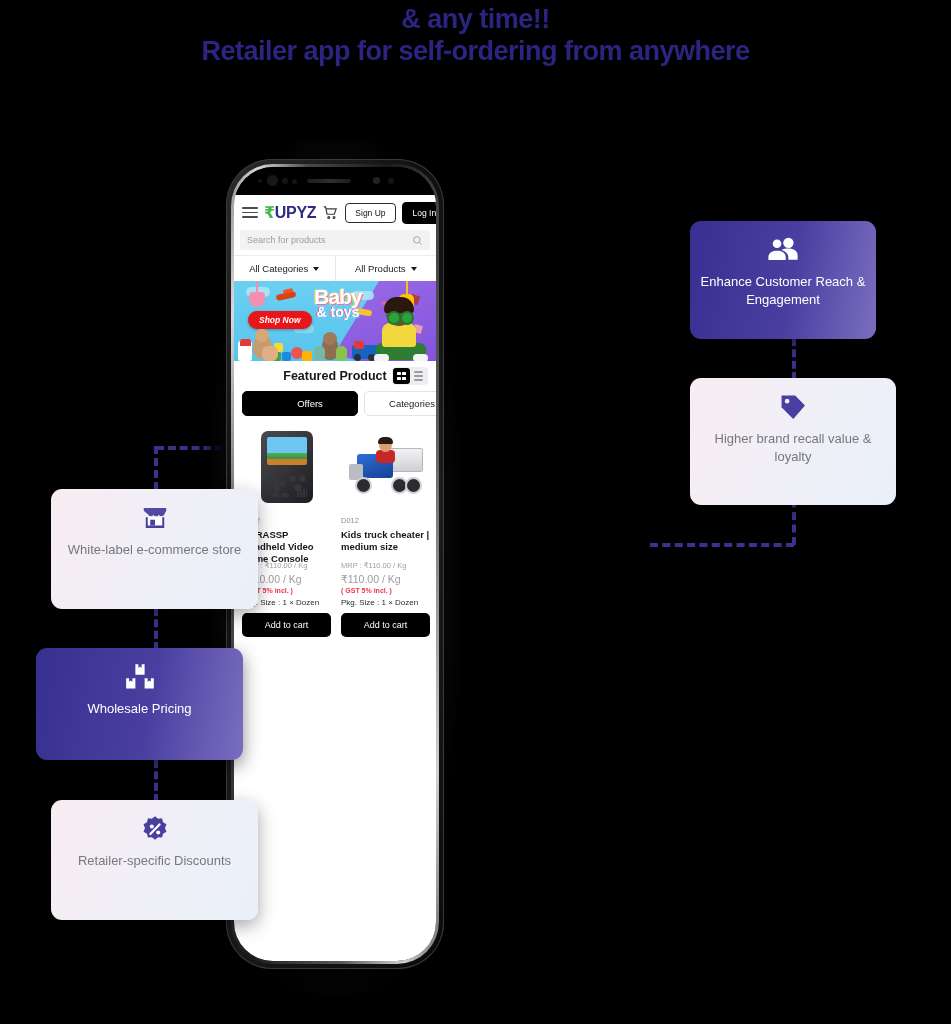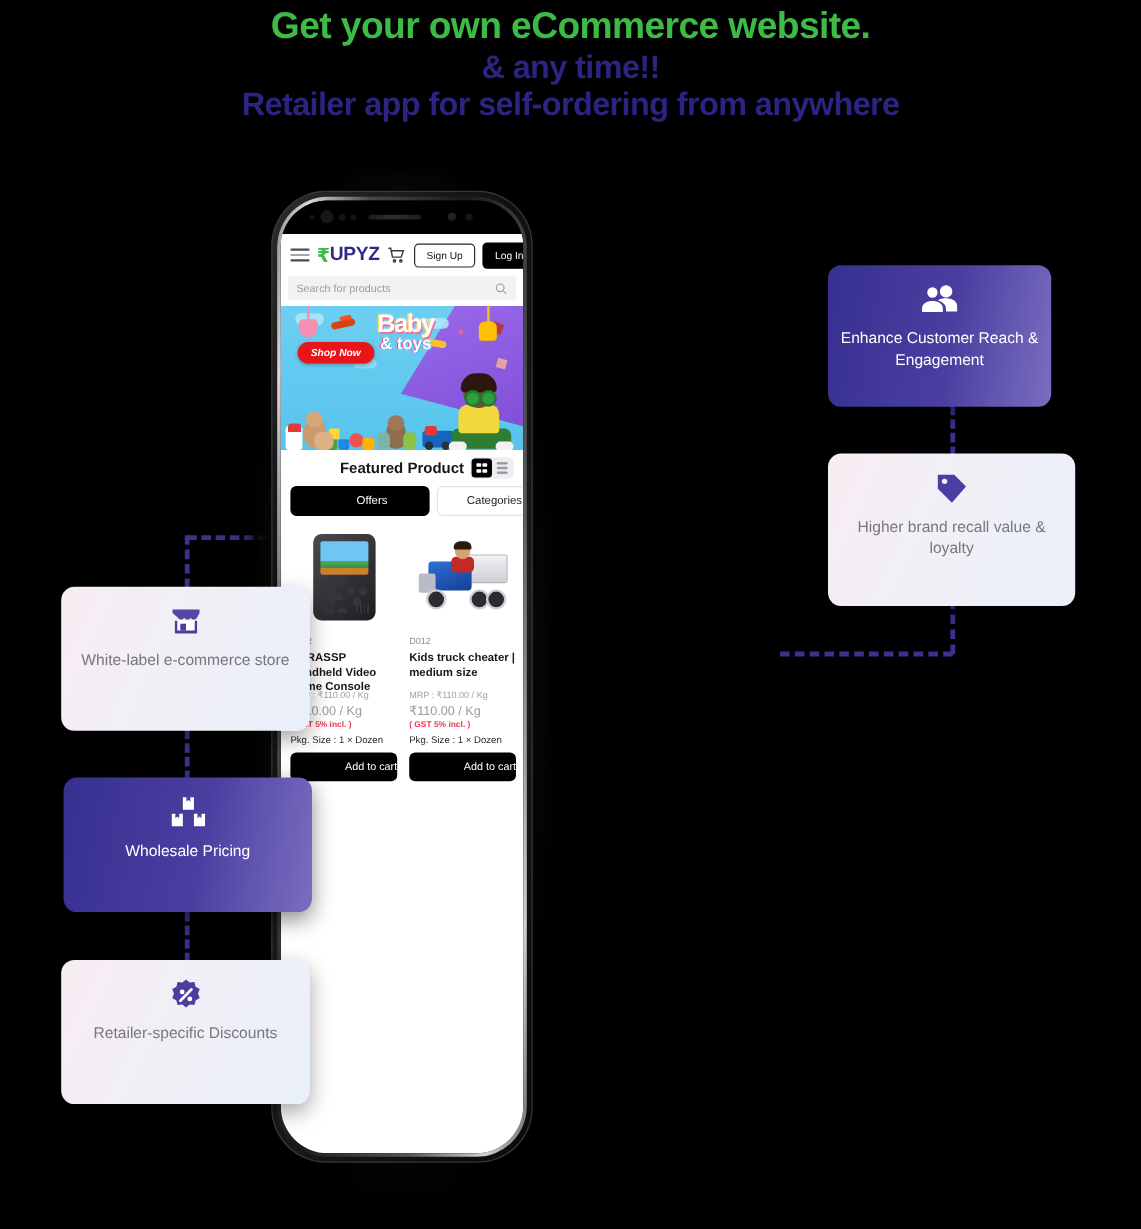--- a/index.html
+++ b/index.html
@@ -58,21 +58,21 @@
   .search-box span{font-size:9px;color:#9b9ba1;flex:1;}
   
   .cat-row{display:flex;height:25px;border-top:1px solid #ececee;background:#fff;}
   .cat{flex:1;display:flex;align-items:center;justify-content:center;gap:5px;
        font-size:9.5px;color:#18181b;font-weight:500;}
   .cat + .cat{border-left:1px solid #e8e8ea;}
   .chev{width:0;height:0;border-left:3.5px solid transparent;border-right:3.5px solid transparent;
         border-top:4px solid #18181b;}
 
   
-  .banner{position:relative;height:120px;background:#3b82f6;overflow:hidden;padding-left:16px;}
+  .banner{position:relative;height:80px;background:#3b82f6;overflow:hidden;padding-left:16px;}
   .bn-sky{position:absolute;inset:0;background:linear-gradient(180deg,#6CCFF2 0%,#57C4EC 100%);}
   .bn-wedge{position:absolute;right:-14px;top:-6px;width:116px;height:110px;
      background:linear-gradient(160deg,#9A6BE8,#7E4FD8);
      clip-path:polygon(42% 0,100% 0,100% 100%,0 72%);}
   .cloud{position:absolute;background:#b2e6f8;border-radius:12px;opacity:.85;}
   .bn-title{position:absolute;left:72px;top:6px;width:64px;text-align:center;
      font-weight:bold;line-height:.92;}
   .bn-title .b1{font-size:21px;color:#fff;letter-spacing:-1px;
      text-shadow:1px 1px 0 #F26C9C,-1px 0 0 #FFD54A,0 0 2px #fff;}
   .bn-title .b2{font-size:14px;color:#fff;text-shadow:1px 1px 0 #4FC3F7,-1px 0 0 #E14E8C,0 0 2px #fff;}
@@ -116,21 +116,21 @@
   .pcard{width:89px;flex:none;}
   .pcard + .pcard{margin-left:10px;}
   .pimg{height:90px;display:flex;align-items:center;justify-content:center;background:#fff;}
   .sku{font-size:7.5px;color:#8d8d93;margin-top:4px;}
   .pname{font-size:9.5px;font-weight:bold;color:#17171a;line-height:1.28;margin-top:4px;height:26px;}
   .mrp{font-size:7.5px;color:#a0a0a6;margin-top:6px;}
   .price{margin-top:3px;font-size:10.5px;font-weight:bold;color:#111;}
   .price span{font-weight:normal;color:#9b9ba1;}
   .gst{font-size:7px;color:#F0334A;font-weight:bold;margin-top:2px;}
   .pkg{font-size:8px;color:#2a2a2e;margin-top:4px;}
-  .atc{margin-top:6px;background:#000;color:#fff;font-size:9px;text-align:right;
+  .atc{margin-top:6px;background:#000;color:#fff;font-size:9px;text-align:center;
        padding:7px 0;border-radius:5px;}
 
   
   .console{width:52px;height:72px;border-radius:7px;background:linear-gradient(135deg,#4a4a50,#1d1d21);position:relative;}
   .c-scr{position:absolute;left:6px;top:6px;width:40px;height:28px;border-radius:2px;
      background:linear-gradient(#6EC6F2 0%,#6EC6F2 58%,#4CAF50 58%,#3E8E41 80%,#C8812E 80%);}
   .dpad{position:absolute;left:7px;top:44px;width:17px;height:17px;}
   .dpad i{position:absolute;background:#35353b;border-radius:1.5px;}
   .cbtn{position:absolute;border-radius:50%;background:#35353b;}
   
@@ -159,21 +159,20 @@
   .card.dark .lbl{color:#fff;}
 
   
   .dash-h{position:absolute;height:0;border-top:4px dashed #3B3290;}
   .dash-v{position:absolute;width:0;border-left:4px dashed #3B3290;}
 </style>
 </head>
 <body>
 
 <div class="headline">
-  <div class="hl-line hl1">Get your own eCommerce website.</div>
   <div class="hl-line hl3">&amp; any time!!</div>
   <div class="hl-line hl2">Retailer app for self-ordering from anywhere</div>
 </div>
 
 <div class="dash-h" style="left:156px;top:446px;width:150px;"></div>
 <div class="dash-v" style="left:154px;top:446px;height:44px;"></div>
 
 <div class="dash-v" style="left:154px;top:608px;height:42px;"></div>
 
 <div class="dash-v" style="left:154px;top:760px;height:42px;"></div>
@@ -225,20 +224,30 @@
       <div class="search-row">
         <div class="search-box">
           <span>Search for products</span>
           <svg width="11" height="11" viewBox="0 0 24 24" fill="none" stroke="#9b9ba1" stroke-width="2">
             <circle cx="10.5" cy="10.5" r="7"></circle>
               <path d="M16 16l5 5"></path>
           </svg>
         </div>
       </div>
 
+      <div class="cat-row">
+        <div class="cat">
+          <span>All Categories</span>
+          <span class="chev"></span>
+        </div>
+        <div class="cat">
+          <span>All Products</span>
+          <span class="chev"></span>
+        </div>
+      </div>
 
       <div class="banner">
         <div class="bn-sky"></div>
         <div class="bn-wedge"></div>
         <span class="cloud" style="left:12px;top:6px;width:24px;height:10px;"></span>
         <span class="cloud" style="left:118px;top:10px;width:22px;height:9px;"></span>
         <span class="cloud" style="left:60px;top:44px;width:20px;height:8px;opacity:.5;"></span>
         <span class="confetti" style="left:176px;top:14px;width:9px;height:9px;background:#B03A48;transform:rotate(20deg);"></span>
         <span class="confetti" style="left:180px;top:44px;width:8px;height:8px;background:#E8A0A8;transform:rotate(15deg);"></span>
         <span class="confetti" style="left:148px;top:20px;width:4px;height:4px;border-radius:50%;background:#F06292;"></span>
@@ -387,21 +396,21 @@
     <svg width="30" height="30" viewBox="0 0 24 24" fill="#4A3FA0">
       <path d="M3 4h18v2.2l-1.6 3.1a2.4 2.4 0 01-4.3.1 2.4 2.4 0 01-4.3 0 2.4 2.4 0 01-4.3-.1L3 6.2z" opacity=".95"></path>
       <path d="M4.6 11.4V20h14.8v-8.6a3.6 3.6 0 01-2.1-.6 3.8 3.8 0 01-4.3 0 3.8 3.8 0 01-4.3 0 3.6 3.6 0 01-2.1.6zM8.4 14h3.4v3.6H8.4z" fill="#fff"></path>
       <path d="M4.6 11.4V20h14.8v-8.6h-1.6V18H6.2v-6.6z"></path>
       <rect x="8.2" y="13.4" width="3.8" height="4.6"></rect>
     </svg>
   </div>
   <div class="lbl">White-label e-commerce store</div>
 </div>
 
-<div class="card dark" style="left:53px;top:648px;width:207px;height:112px;">
+<div class="card dark" style="left:36px;top:648px;width:207px;height:112px;">
   <div class="ico">
     <svg width="30" height="28" viewBox="0 0 26 24" fill="#fff">
       <path d="M9 1h8v9H9z" fill="none"></path>
       <path d="M9 1h2.6v3.2L13 3l1.4 1.2V1H17v9H9z"></path>
       <path d="M1 13h2.6v3.2L5 15l1.4 1.2V13H9v9H1z"></path>
       <path d="M17 13h2.6v3.2L21 15l1.4 1.2V13H25v9h-8z"></path>
     </svg>
   </div>
   <div class="lbl">Wholesale Pricing</div>
 </div>

